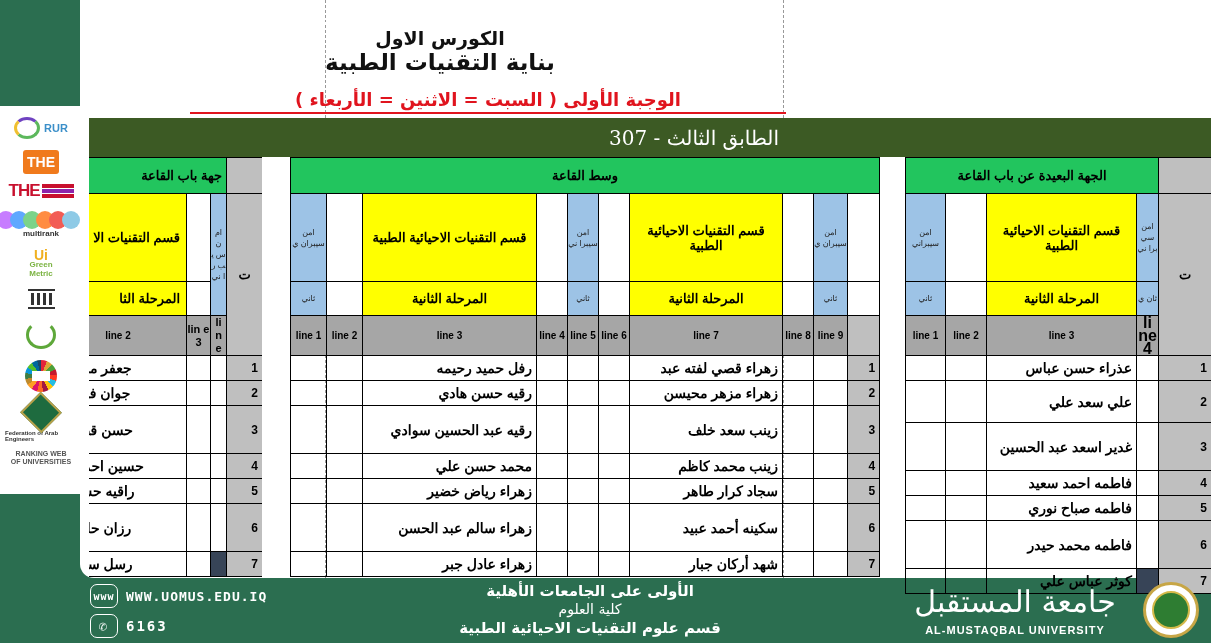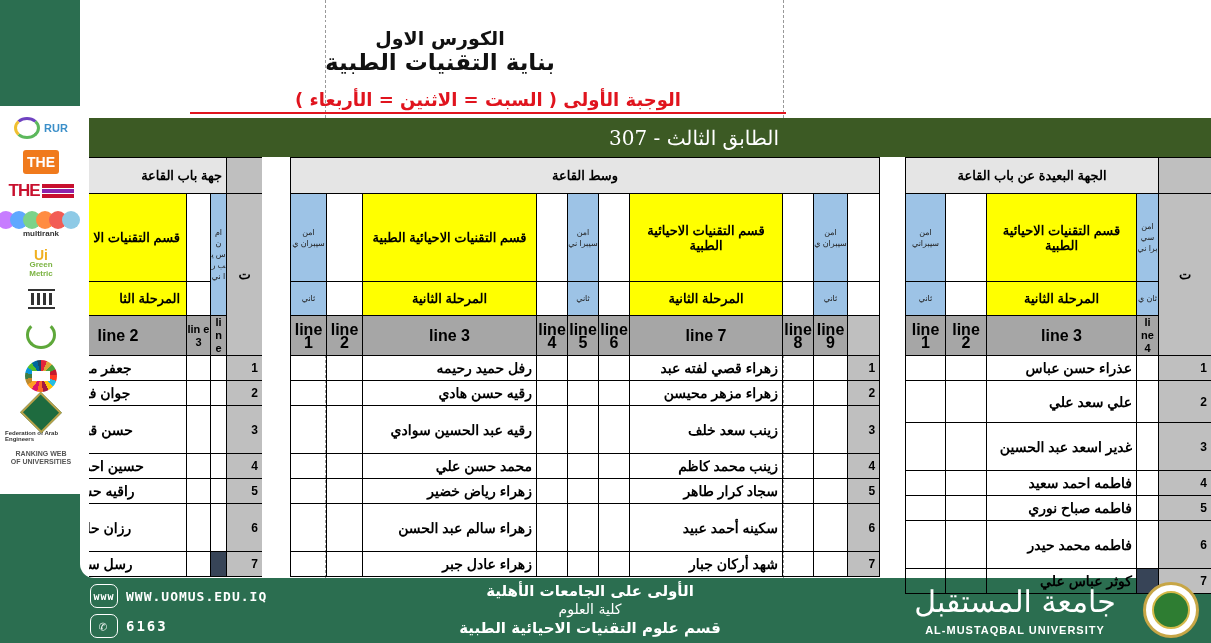--- a/index.html
+++ b/index.html
@@ -39,25 +39,25 @@
   .t2 { font-weight: bold; font-size: 19px; line-height: 24px; color: #111; }
   .t3 { font-weight: bold; font-size: 23px; line-height: 24px; color: #111; }
   .t4 { position: absolute; left: 190px; top: 88px; width: 596px; text-align: center; font-weight: bold; font-size: 18px; color: #e0141e; border-bottom: 2px solid #e0141e; line-height: 24px; letter-spacing: 1px; }
   .dash { position: absolute; top: 0; width: 0; border-left: 1px dashed #999; }
 
   .floorbar { position: absolute; left: 89px; top: 118px; width: 1122px; height: 39px; background: #3c5a24; color: #fff; font-family: "DejaVu Serif", serif; font-size: 20px; display: flex; align-items: center; justify-content: center; }
   .floorbar span { position: relative; left: 44px; }
 
   table.blk { position: absolute; border-collapse: collapse; font-family: "Liberation Sans", sans-serif; table-layout: fixed; }
   table.blk td { border: 1px solid #000; text-align: center; vertical-align: middle; padding: 0; overflow: hidden; }
-  .hdr { background: #e5e5e5; font-weight: bold; font-size: 13px; height: 36px; }
+  .hdr { background: #22c55e; font-weight: bold; font-size: 13px; height: 36px; }
   .blue { background: #9dc3e6; font-size: 8px; color: #222; line-height: 11px; }
   .yel { background: #ffff00; font-weight: bold; font-size: 13px; }
   .grey { background: #bfbfbf; }
-  .line { background: #a6a6a6; font-weight: bold; font-size: 16px; line-height: 13px; }
+  .line { background: #a6a6a6; font-weight: bold; font-size: 10px; line-height: 13px; }
   .name { font-weight: bold; font-size: 14px; text-align: right !important; padding-right: 4px !important; direction: rtl; white-space: nowrap; }
   .num { background: #bfbfbf; font-weight: bold; font-size: 12px; text-align: right !important; padding-right: 4px !important; }
   .dark { background: #374457; }
   .blank { background: #fff; }
 
   .footer { position: absolute; left: 80px; top: 578px; width: 1131px; height: 65px; }
   .f-web { position: absolute; left: 10px; top: 6px; display: flex; align-items: center; gap: 8px; color: #fff; font-family: "DejaVu Sans Mono", monospace; font-weight: bold; font-size: 13px; letter-spacing: 1px; }
   .f-phone { position: absolute; left: 10px; top: 36px; display: flex; align-items: center; gap: 8px; color: #fff; font-family: "DejaVu Sans Mono", monospace; font-weight: bold; font-size: 14px; letter-spacing: 2px; }
   .ico { width: 28px; height: 24px; border: 1.5px solid #fff; border-radius: 7px; display: flex; align-items: center; justify-content: center; font-size: 10px; }
   .f-ar { position: absolute; left: 300px; top: 3px; width: 420px; text-align: center; color: #fff; font-weight: bold; direction: rtl; }
@@ -169,21 +169,21 @@
   <tr style="height:34px">
     <td class="blue">ثاني</td>
     <td class="blank"></td>
     <td class="yel">المرحلة الثانية</td>
     <td class="blue">ثان ي</td>
   </tr>
   <tr style="height:40px">
     <td class="line">line 1</td>
     <td class="line">line 2</td>
     <td class="line">line 3</td>
-    <td class="line" style="font-size:11px">li ne 4</td>
+    <td class="line" style="font-size:16px">li ne 4</td>
   </tr>
   <tr style="height:25px">
         <td></td>
         <td></td>
         <td class="name">عذراء حسن عباس</td>
         <td></td>
         <td class="num">1</td>
       </tr>
   <tr style="height:42px">
         <td></td>

